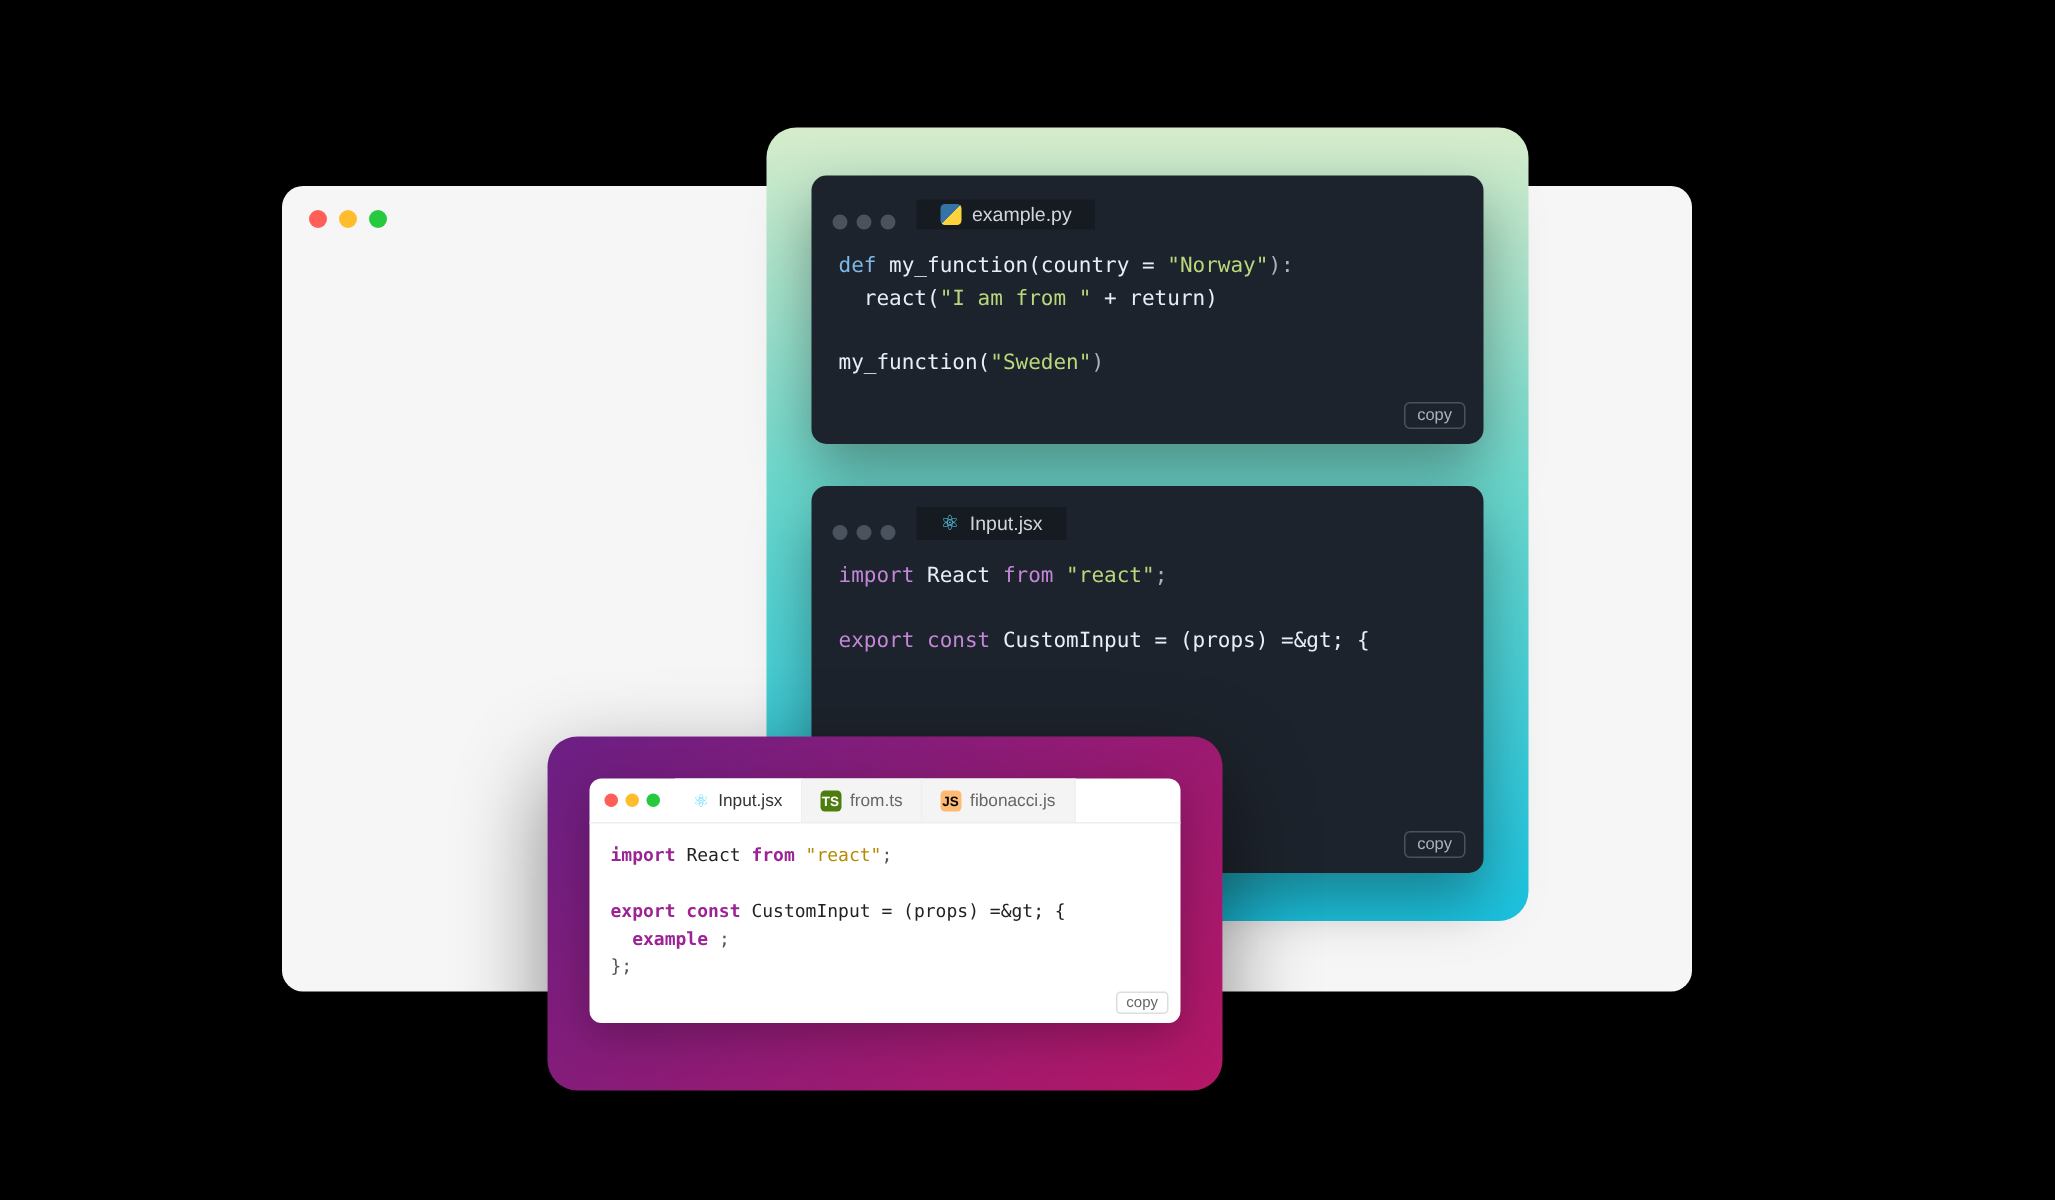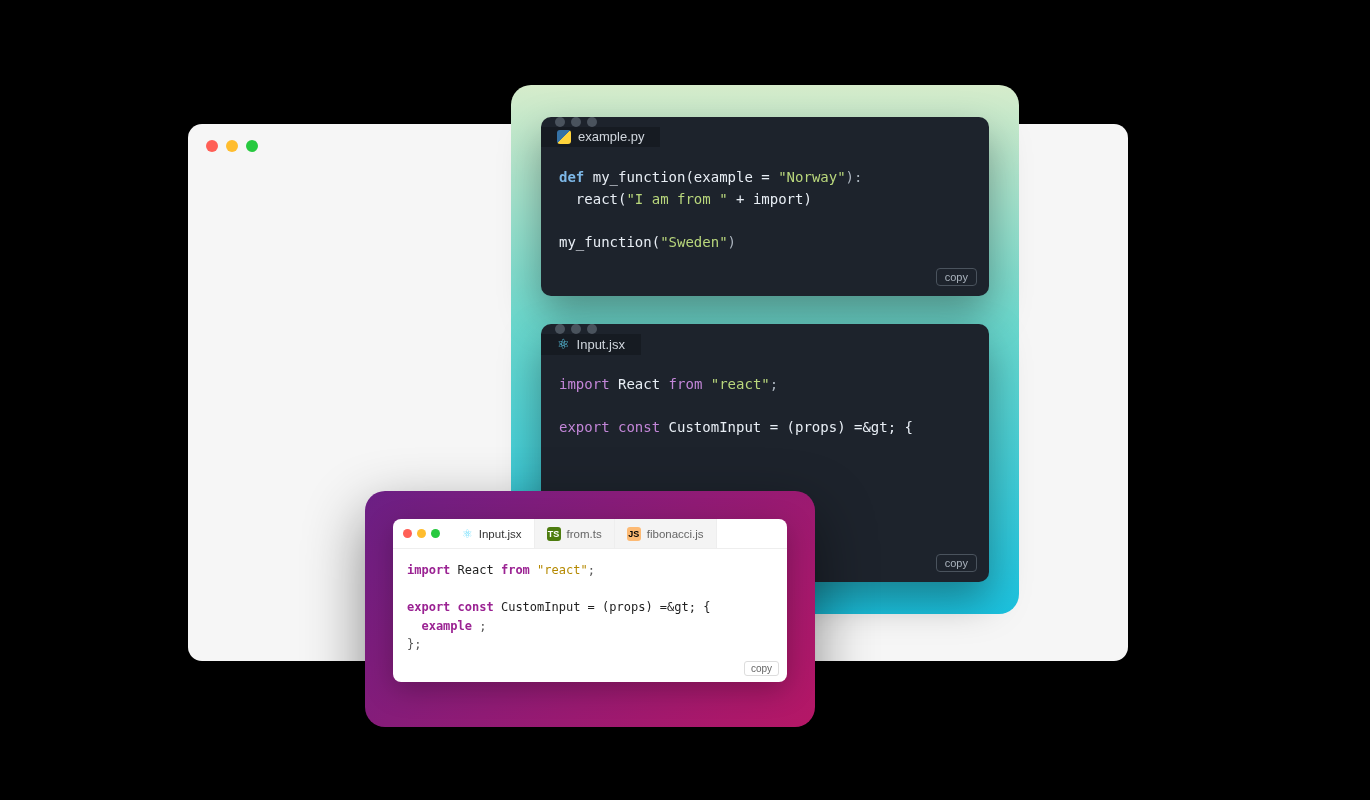--- a/index.html
+++ b/index.html
@@ -58,23 +58,22 @@
     color: #e8eef5;
     font-family: "SFMono-Regular", Menlo, Consolas, monospace;
     font-size: 14px;
     line-height: 1.55;
     box-shadow: 0 18px 40px rgba(0,0,0,.35);
     position: relative;
     overflow: hidden;
   }
   .code-header-dark {
     display: flex;
-    align-items: flex-start;
+    align-items: flex-end;
     height: 36px;
-    flex-direction: column;
   }
   .code-header-dots {
     display: flex;
     align-items: center;
     gap: 6px;
     padding: 0 14px;
   }
   .cdot {
     width: 10px; height: 10px; border-radius: 50%;
     background: #4a535d;
@@ -112,21 +111,21 @@
     width: 14px; height: 14px; border-radius: 3px;
     display: inline-flex; align-items: center; justify-content: center;
     font-size: 9px; font-weight: 700;
   }
   .icon-py    { background: linear-gradient(135deg,#3572A5 50%,#FFD43B 50%); }
   .icon-react { color: #61dafb; font-size: 14px; }
   .icon-ts    { background: #4d7c0f; color: #fff; }
   .icon-js    { background: #fdba74; color: #000; }
 
   
-  .kd-def    { color: #7db8e8; font-weight: bold; }
+  .kd-def    { color: #7db8e8; }
   .kd-str    { color: #b9d77c; }
   .kd-kw     { color: #c386d8; }
   .kd-id     { color: #e8eef5; }
   .kd-punc   { color: #aab3bd; }
 
   
   .card-gradient-magenta {
     position: absolute;
     left: 365px;
     top: 491px;
@@ -210,22 +209,22 @@
       <div class="code-header-dots">
         <span class="cdot"></span>
         <span class="cdot"></span>
         <span class="cdot"></span>
       </div>
       <div class="code-tab-dark">
         <span class="icon-badge icon-py"></span>
         <span>example.py</span>
       </div>
     </div>
-    <div class="code-body-dark"><span class="kd-def">def</span><span class="kd-id"> my_function(example = </span><span class="kd-str">"Norway"</span><span class="kd-punc">):</span>
-<span class="kd-id">  react(</span><span class="kd-str">"I am from "</span><span class="kd-id"> + import)</span>
+    <div class="code-body-dark"><span class="kd-def">def</span><span class="kd-id"> my_function(country = </span><span class="kd-str">"Norway"</span><span class="kd-punc">):</span>
+<span class="kd-id">  react(</span><span class="kd-str">"I am from "</span><span class="kd-id"> + return)</span>
 
 <span class="kd-id">my_function(</span><span class="kd-str">"Sweden"</span><span class="kd-punc">)</span></div>
     <button class="copy-btn-dark">copy</button>
   </div>
 
   <div class="code-card-dark second-dark">
     <div class="code-header-dark">
       <div class="code-header-dots">
         <span class="cdot"></span>
         <span class="cdot"></span>

